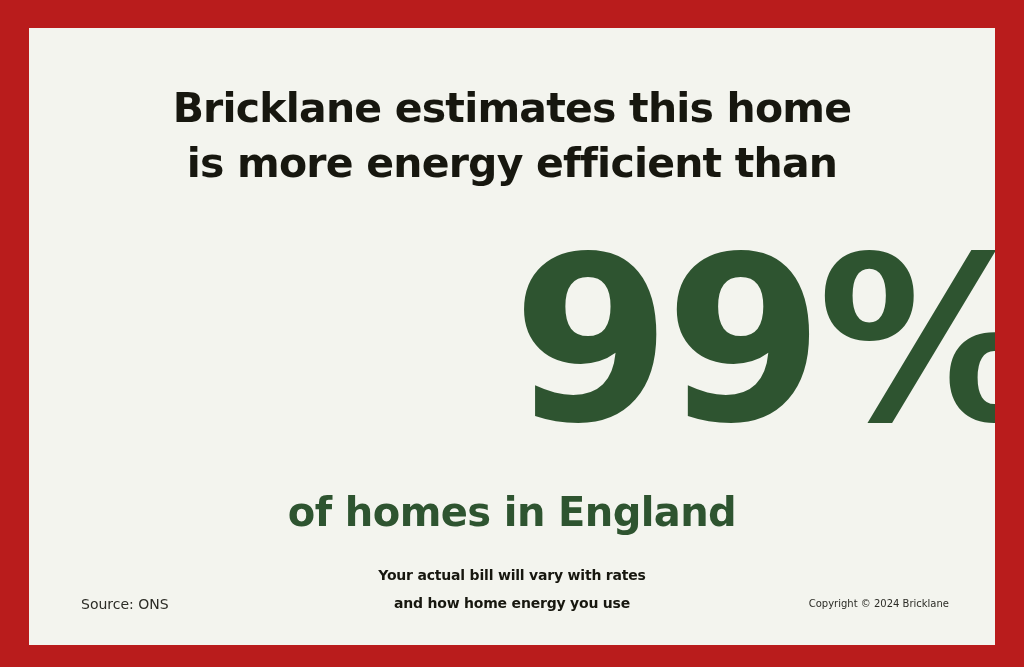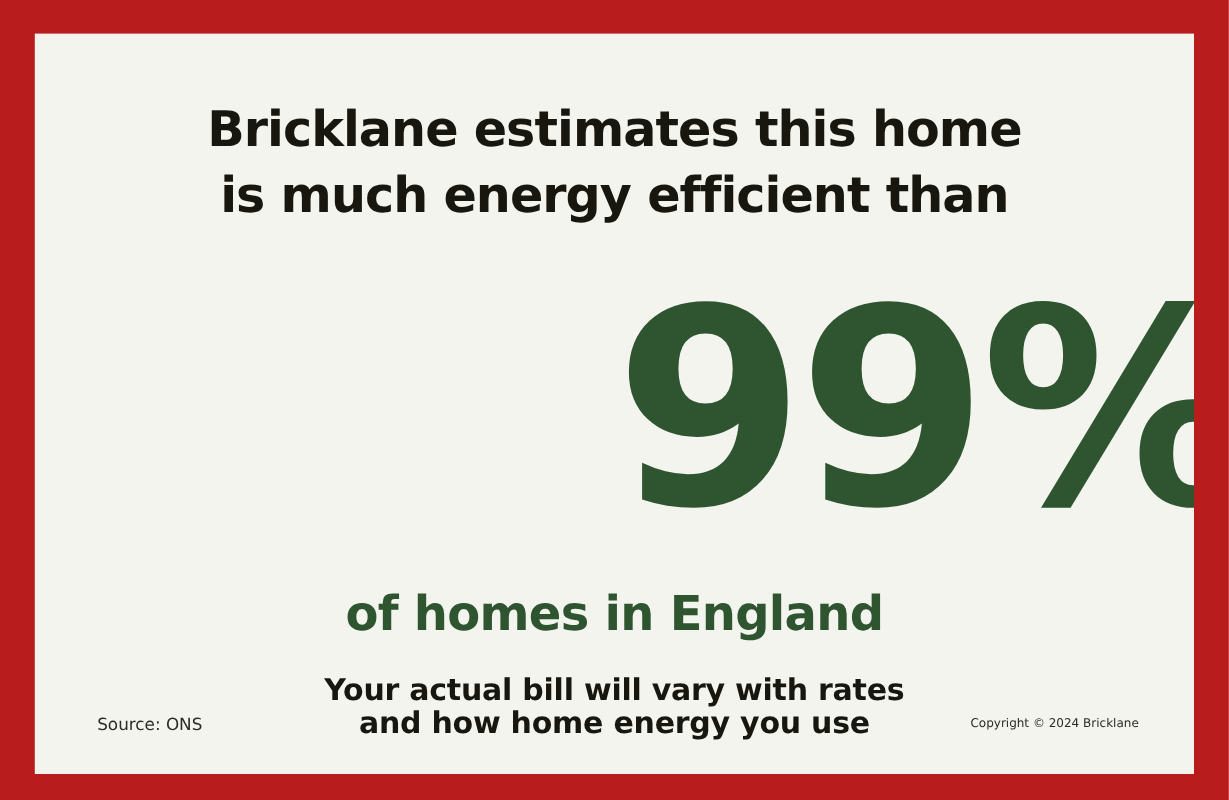--- a/index.html
+++ b/index.html
@@ -118,39 +118,39 @@
   }
   .footer-disclaimer {
     position: absolute;
     left: 0;
     right: 0;
     bottom: 2px;
     text-align: center;
     color: #17170F;
     font-family: "DejaVu Sans", sans-serif;
     font-weight: 700;
-    font-size: 25px;
+    font-size: 14px;
     line-height: 28px;
     letter-spacing: -0.2px;
   }
   .footer-disclaimer .dl-line {
     display: block;
     white-space: nowrap;
   }
 </style>
 </head>
 <body>
 
 <div class="poster">
 
   <div class="card">
 
     <div class="headline">
       <span class="hl-line">Bricklane estimates this home</span>
-      <span class="hl-line">is much energy efficient than</span>
+      <span class="hl-line">is more energy efficient than</span>
     </div>
 
     <div class="stat-wrap">
       <span class="stat-number">99%</span>
     </div>
 
     <div class="substat">of homes in England</div>
 
     <div class="footer">
       <div class="footer-source">Source: ONS</div>

